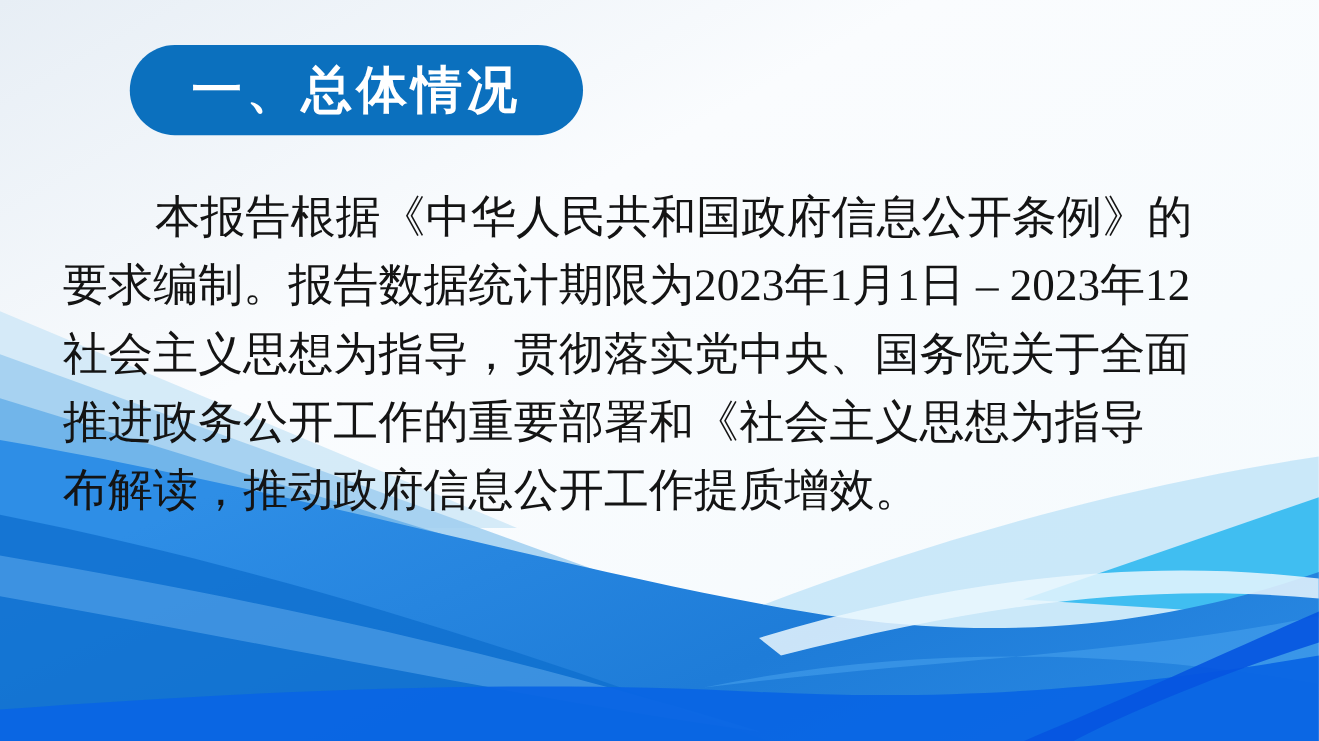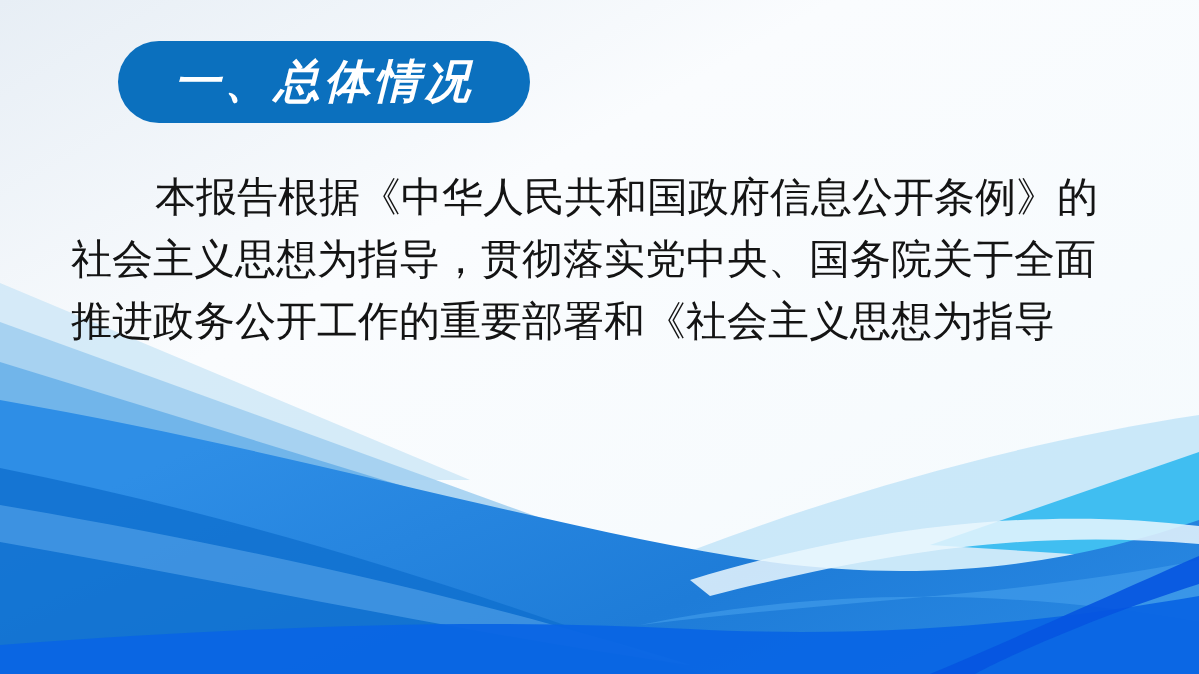--- a/index.html
+++ b/index.html
@@ -27,33 +27,32 @@
     left: 118px;
     top: 41px;
     width: 412px;
     height: 82px;
     border-radius: 41px;
     background: #0B70BE;
     display: flex;
     align-items: center;
     justify-content: center;
     z-index: 2;
-    font-style: italic;
   }
   .title-pill span {
     color: #FFFFFF;
     font-size: 46px;
     font-weight: bold;
     letter-spacing: 4px;
     font-family: "Liberation Sans", "DejaVu Sans", sans-serif;
     white-space: nowrap;
   }
   .body-text {
     position: absolute;
-    left: 71px;
+    left: 57px;
     top: 166px;
     width: 1100px;
     z-index: 2;
     color: #141414;
     font-family: "Liberation Serif", "DejaVu Serif", serif;
     font-size: 41px;
     line-height: 62px;
   }
   .body-text .line {
     white-space: nowrap;
@@ -104,17 +103,19 @@
 
     <path d="M930,674 C1030,632 1130,586 1199,556 L1199,584 C1110,612 1020,650 975,674 Z" fill="#0554E0" opacity="0.9"></path>
   </svg>
 
   <div class="title-pill">
     <span>一、总体情况</span>
   </div>
 
   <div class="body-text">
       <div class="line indent">本报告根据《中华人民共和国政府信息公开条例》的</div>
+      <div class="line">要求编制。报告数据统计期限为2023年1月1日 – 2023年12</div>
       <div class="line">社会主义思想为指导，贯彻落实党中央、国务院关于全面</div>
       <div class="line">推进政务公开工作的重要部署和《社会主义思想为指导</div>
+      <div class="line">布解读，推动政府信息公开工作提质增效。</div>
     </div>
 
 </div>
 
 </body></html>

